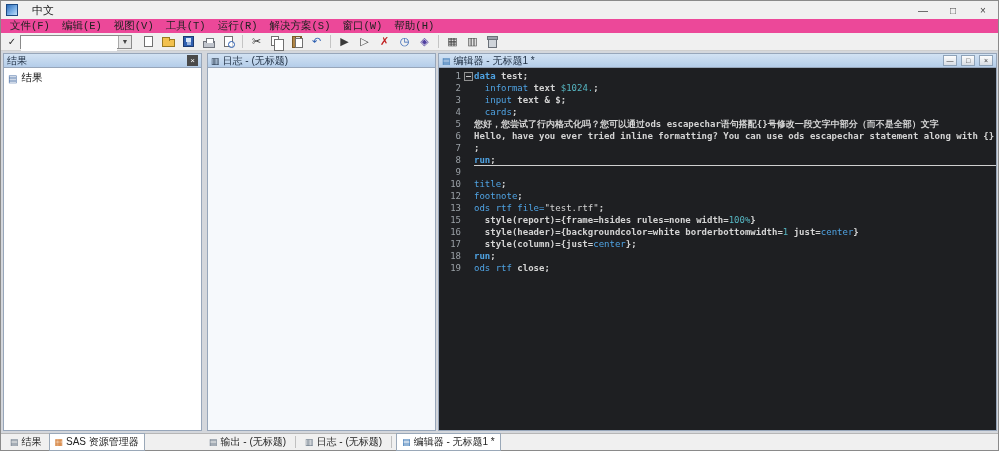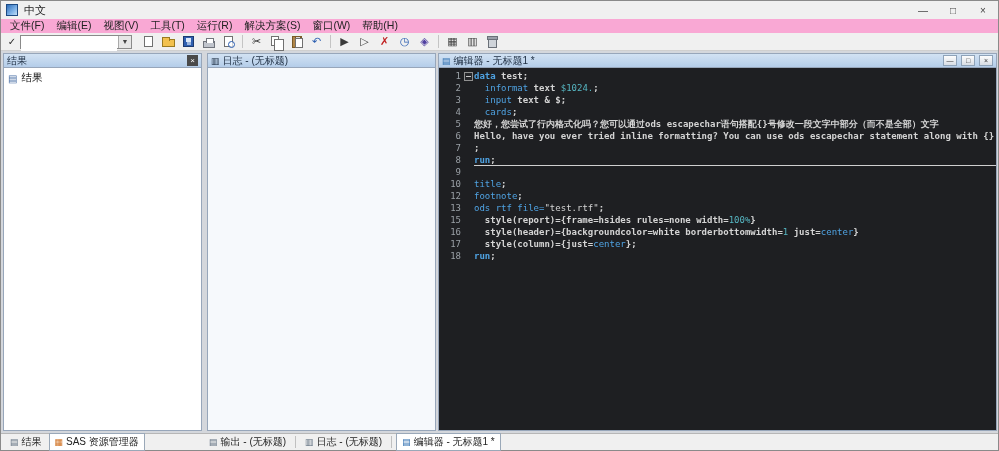--- a/index.html
+++ b/index.html
@@ -3,26 +3,26 @@
 <meta charset="utf-8">
 <style>
   * { box-sizing: border-box; margin: 0; padding: 0; }
   html,body { width: 999px; height: 451px; overflow: hidden; }
   body { font-family: "Liberation Sans", sans-serif; background: #d4d7dc; }
   .app { width: 999px; height: 451px; border: 1px solid #8a8a8a; display: flex; flex-direction: column; background: #d4d7dc; }
 
   
   .title-bar { height: 18px; background: #f0f0f0; display: flex; align-items: center; flex: none; }
   .app-icon { width: 12px; height: 12px; margin-left: 5px; background: linear-gradient(135deg,#2b6cb8 0%, #7fb3e8 60%, #c0ddf5 100%); border: 1px solid #1c4a84; }
-  .title-text { font-size: 11px; color: #222; margin-left: 6px; }
+  .title-text { font-size: 11px; color: #222; margin-left: 14px; }
   .win-controls { margin-left: auto; display: flex; height: 100%; }
   .win-btn { width: 30px; height: 100%; display: flex; align-items: center; justify-content: center; font-size: 10px; color: #444; }
 
   
-  .menu-bar { height: 14px; background: #f9a8d4; display: flex; align-items: center; font-size: 10.5px; color: #222; padding-left: 3px; flex: none; }
+  .menu-bar { height: 14px; background: #ec4899; display: flex; align-items: center; font-size: 10.5px; color: #222; padding-left: 3px; flex: none; font-family: Liberation Mono, monospace; }
   .menu-item { padding: 0 6px; height: 100%; display: flex; align-items: center; }
 
   
   .toolbar { height: 18px; background: #f0f0f0; border-bottom: 1px solid #cfcfcf; display: flex; align-items: center; padding-left: 4px; gap: 1px; flex: none; }
   .check-btn { width: 14px; text-align: center; font-size: 10px; color: #2a2a2a; }
   .combo { width: 112px; height: 14px; background: #fff; border: 1px solid #8a8a8a; position: relative; margin-right: 6px; }
   .combo input { width: 96px; height: 12px; border: none; outline: none; font-size: 10px; padding: 0 2px; }
   .combo .arrow { position: absolute; right: 0; top: 0; width: 13px; height: 12px; background: #e6e6e6; border-left: 1px solid #aaa; font-size: 7px; line-height: 12px; text-align: center; color: #444; }
   .tb-btn { width: 19px; height: 17px; display: flex; align-items: center; justify-content: center; font-size: 11px; }
   .tb-sep { width: 1px; height: 13px; background: #c4c4c4; margin: 0 3px; }
@@ -210,20 +210,21 @@
           <div class="code-row"><span class="ln">7</span><span class="fold"></span><span class="code"><span class="c-t">;</span></span></div>
           <div class="code-row underline"><span class="ln">8</span><span class="fold"></span><span class="code"><span class="c-kb">run</span><span class="c-t">;</span></span></div>
           <div class="code-row"><span class="ln">9</span><span class="fold"></span><span class="code"></span></div>
           <div class="code-row"><span class="ln">10</span><span class="fold"></span><span class="code"><span class="c-k">title</span><span class="c-t">;</span></span></div>
           <div class="code-row"><span class="ln">12</span><span class="fold"></span><span class="code"><span class="c-k">footnote</span><span class="c-t">;</span></span></div>
           <div class="code-row"><span class="ln">13</span><span class="fold"></span><span class="code"><span class="c-k">ods rtf</span><span class="c-t"> </span><span class="c-k">file=</span><span class="c-s">"test.rtf"</span><span class="c-t">;</span></span></div>
           <div class="code-row"><span class="ln">15</span><span class="fold"></span><span class="code"><span class="c-t">  style(report)={frame=hsides rules=none width=</span><span class="c-n">100%</span><span class="c-t">}</span></span></div>
           <div class="code-row"><span class="ln">16</span><span class="fold"></span><span class="code"><span class="c-t">  style(header)={backgroundcolor=white borderbottomwidth=</span><span class="c-n">1</span><span class="c-t"> just=</span><span class="c-k">center</span><span class="c-t">}</span></span></div>
           <div class="code-row"><span class="ln">17</span><span class="fold"></span><span class="code"><span class="c-t">  style(column)={just=</span><span class="c-k">center</span><span class="c-t">};</span></span></div>
           <div class="code-row"><span class="ln">18</span><span class="fold"></span><span class="code"><span class="c-kb">run</span><span class="c-t">;</span></span></div>
+          <div class="code-row"><span class="ln">19</span><span class="fold"></span><span class="code"><span class="c-k">ods rtf</span><span class="c-t"> close;</span></span></div>
         </div>
     </div>
 
   </div>
 
   <div class="status-bar">
     <div class="left-tabs">
         <span class="tab">
           <span class="t-icon" style="color: rgb(96, 112, 128);">▤</span>
           <span>结果</span>

